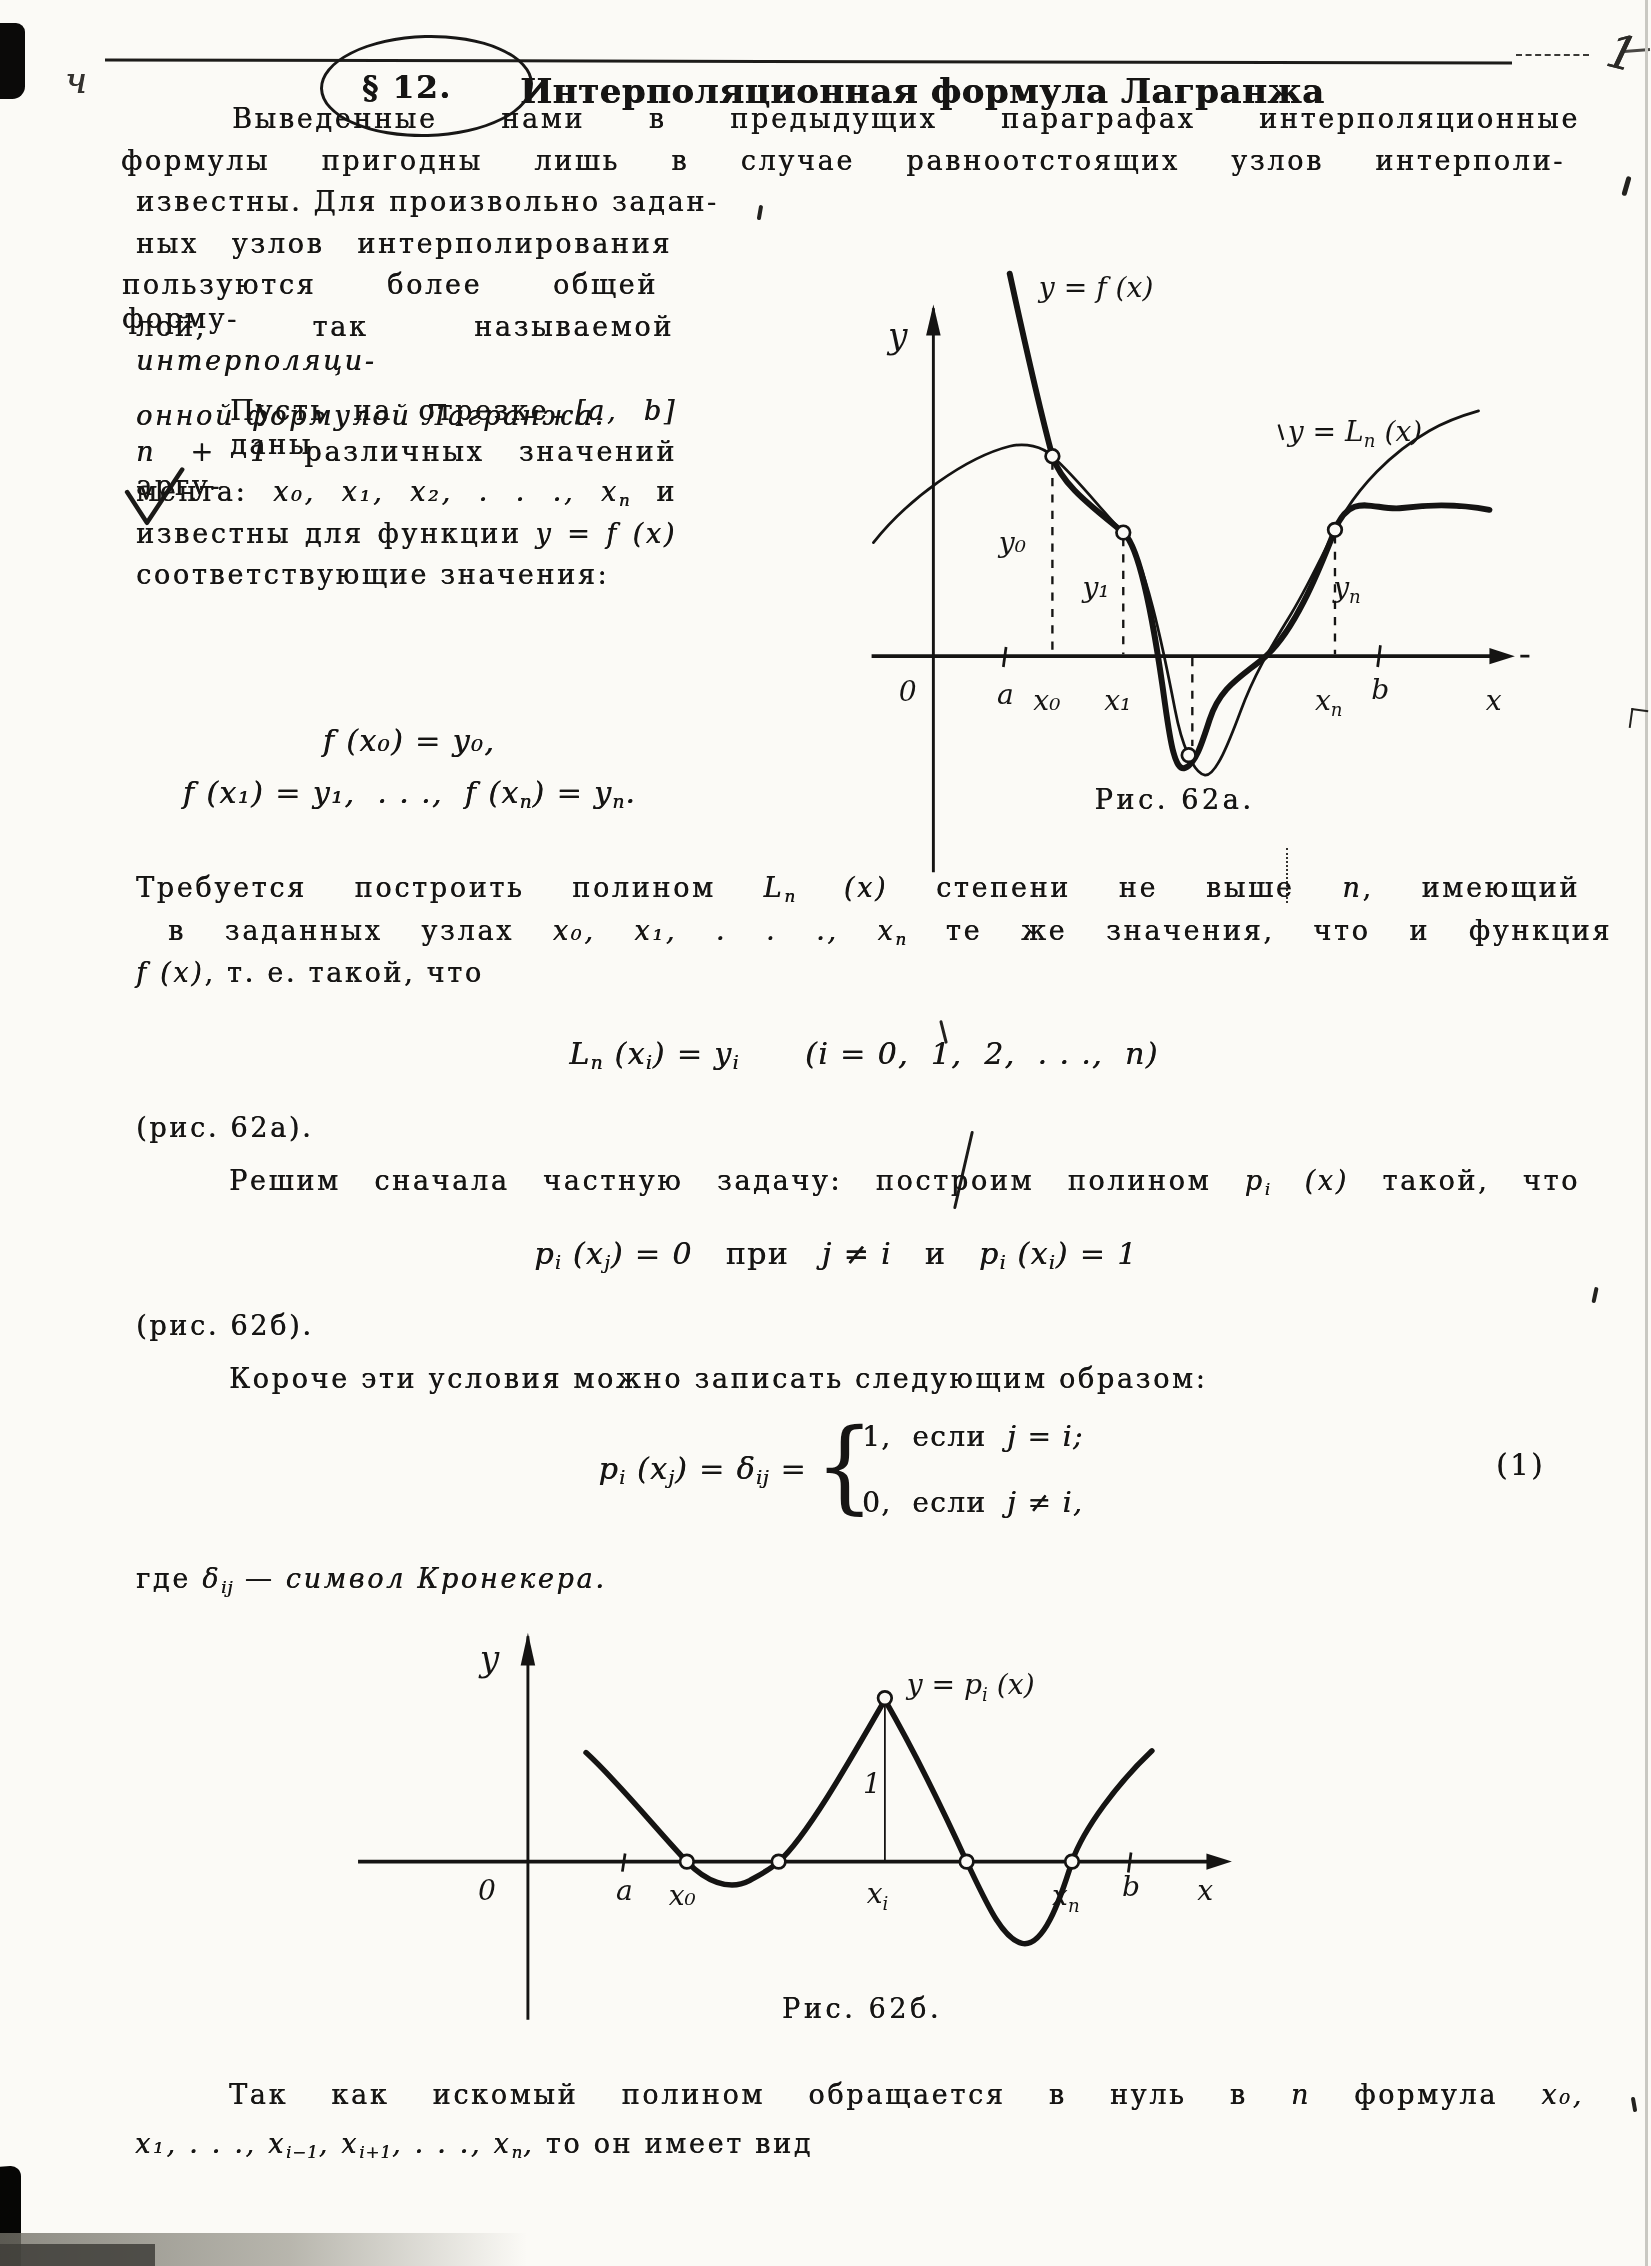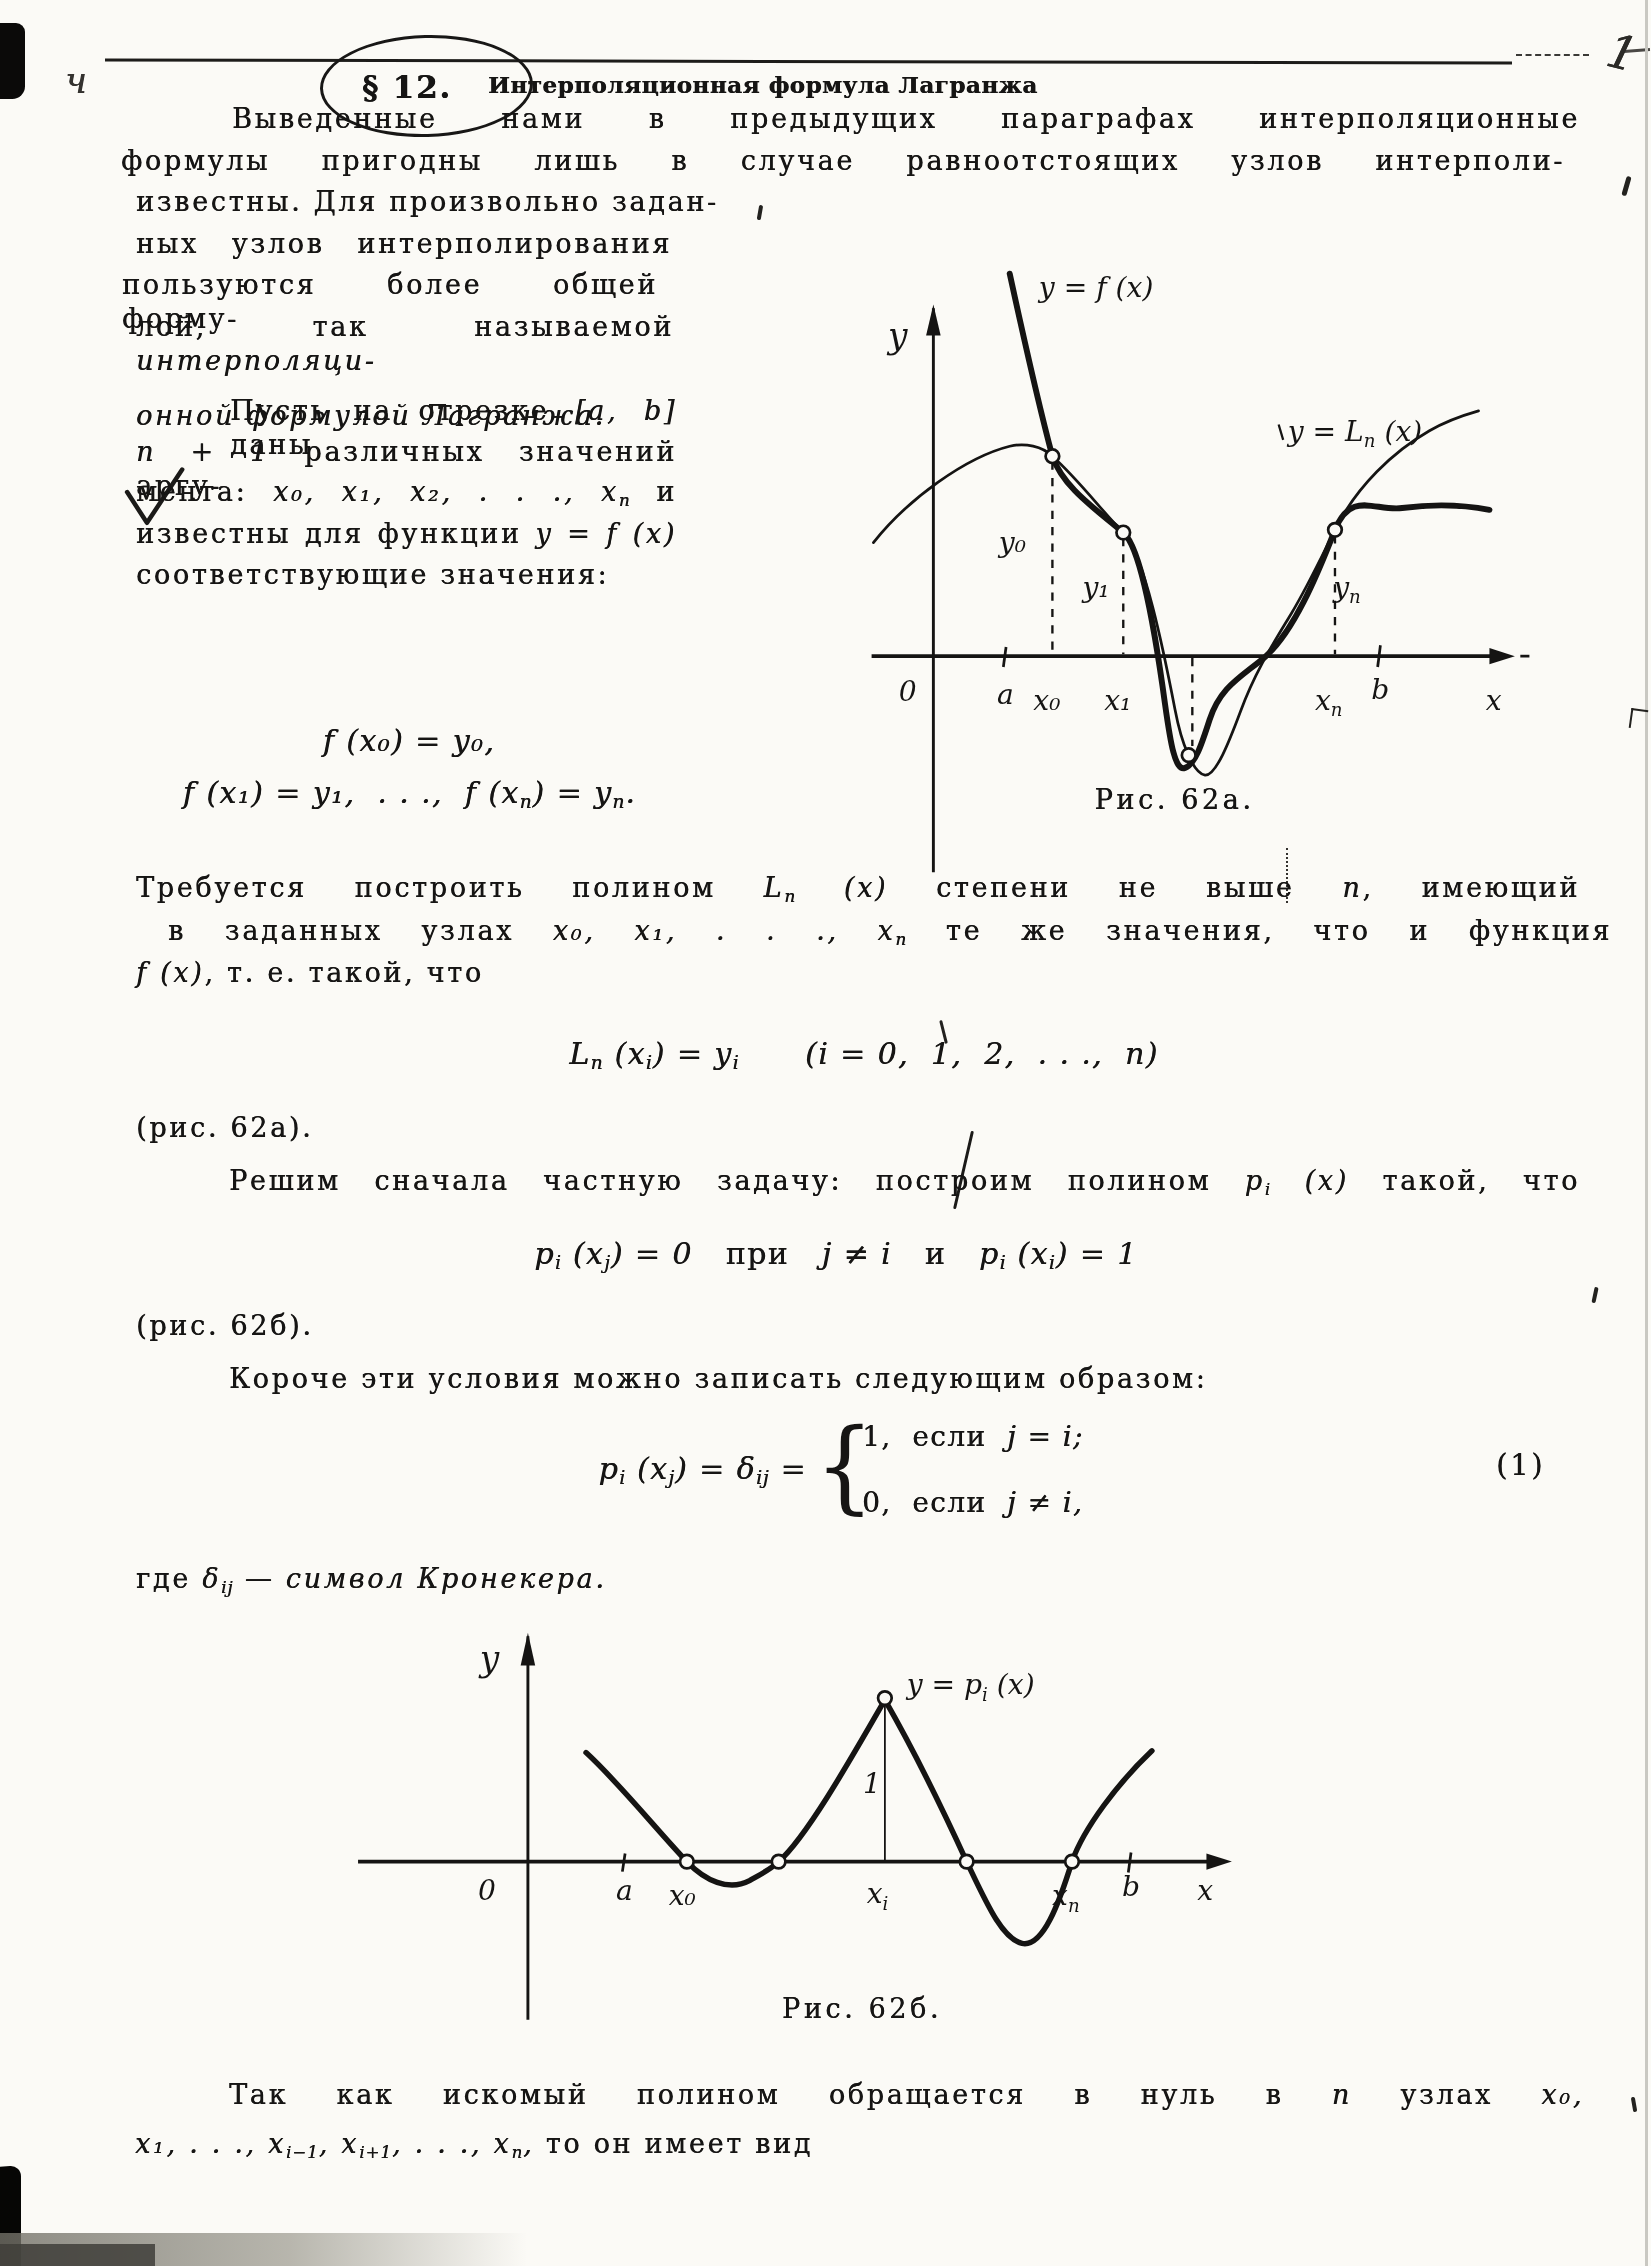--- a/index.html
+++ b/index.html
@@ -65,21 +65,21 @@
 <div class="artifact" style="left:942px;top:1020px;width:2.7px;height:23.6px;background:#23221f;transform:rotate(-14deg);border-radius:1.8px;"></div>
 <svg class="artifact" style="left:124px;top:465px;" width="64" height="65" viewBox="0 0 70 72">
   <polyline points="3,30 25,64 64,5" fill="none" stroke="#1b1a18" stroke-width="5" stroke-linecap="round" stroke-linejoin="round"></polyline>
 </svg>
 <div class="artifact" style="left:0;top:2166px;width:21px;height:101px;background:#060605;border-radius:0 11px 0 0;transform:skewY(-4deg);"></div>
 <div class="artifact" style="left:0;top:2233px;width:527px;height:34px;background:linear-gradient(to right,#716f66,#a7a59b 55%,rgba(250,249,245,0));opacity:.8;"></div>
 <div class="artifact" style="left:0;top:2244px;width:155px;height:23px;background:#403e39;opacity:.85;"></div>
 
 <div class="oval" style="left:320px;top:35px;width:207px;height:96px;"></div>
 <div class="hdr" style="left:362px;top:69px;font-size:31px;letter-spacing:1.8px;">§ 12.</div>
-<div class="hdr" style="left:488px;top:71px;font-size:23px;letter-spacing:0.5px;">Интерполяционная формула Лагранжа</div>
+<div class="hdr" style="left:520px;top:71px;font-size:34px;letter-spacing:0.5px;">Интерполяционная формула Лагранжа</div>
 
 <div class="tline jl" style="left:232px;top:102px;width:1348px;">Выведенные нами в предыдущих параграфах интерполяционные</div>
 <div class="tline jl" style="left:121px;top:144px;width:1444px;">формулы пригодны лишь в случае равноотстоящих узлов интерполи-</div>
 
 <div class="tline" style="left:136px;top:185px;">известны. Для произвольно задан-</div>
 <div class="tline jl" style="left:136px;top:227px;width:536px;">ных узлов интерполирования</div>
 <div class="tline jl" style="left:122px;top:268px;width:536px;">пользуются более общей форму-</div>
 <div class="tline jl" style="left:136px;top:310px;width:538px;"><span>лой, так называемой </span><span class="it">интерполяци-</span></div>
 <div class="tline" style="left:136px;top:351px;margin-top:48px;"><span class="it">онной формулой Лагранжа.</span></div>
 <div class="tline jl" style="left:230px;top:394px;width:447px;"><span>Пусть на отрезке </span><span class="it">[a, b]</span><span> даны</span></div>
@@ -217,15 +217,15 @@
     <tspan>x</tspan><tspan class="ssub" dy="7">i</tspan>
   </text>
   <text class="axlbl" x="778" y="336">
     <tspan>x</tspan><tspan class="ssub" dy="7">n</tspan>
   </text>
   <text class="axlbl" x="855" y="326">b</text>
   <text class="axlbl" x="938" y="330">x</text>
 </svg>
 <div class="caption" style="left:762px;top:1993px;width:200px;">Рис. 62б.</div>
 
-<div class="tline jl" style="left:229px;top:2078px;width:1355px;"><span>Так как искомый полином обращается в нуль в </span><span class="it">n</span><span> узлах </span><span class="it">x₀,</span></div>
+<div class="tline jl" style="left:229px;top:2078px;width:1355px;"><span>Так как искомый полином обращается в нуль в </span><span class="it">n</span><span> формула </span><span class="it">x₀,</span></div>
 <div class="tline" style="left:135px;top:2127px;"><span class="it">x₁,  . . ., x</span><span class="it sb">i−1</span><span class="it">, x</span><span class="it sb">i+1</span><span class="it">,  . . ., x</span><span class="it sb">n</span><span class="it">, </span><span>то он имеет вид</span></div>
 
 
 </body></html>

